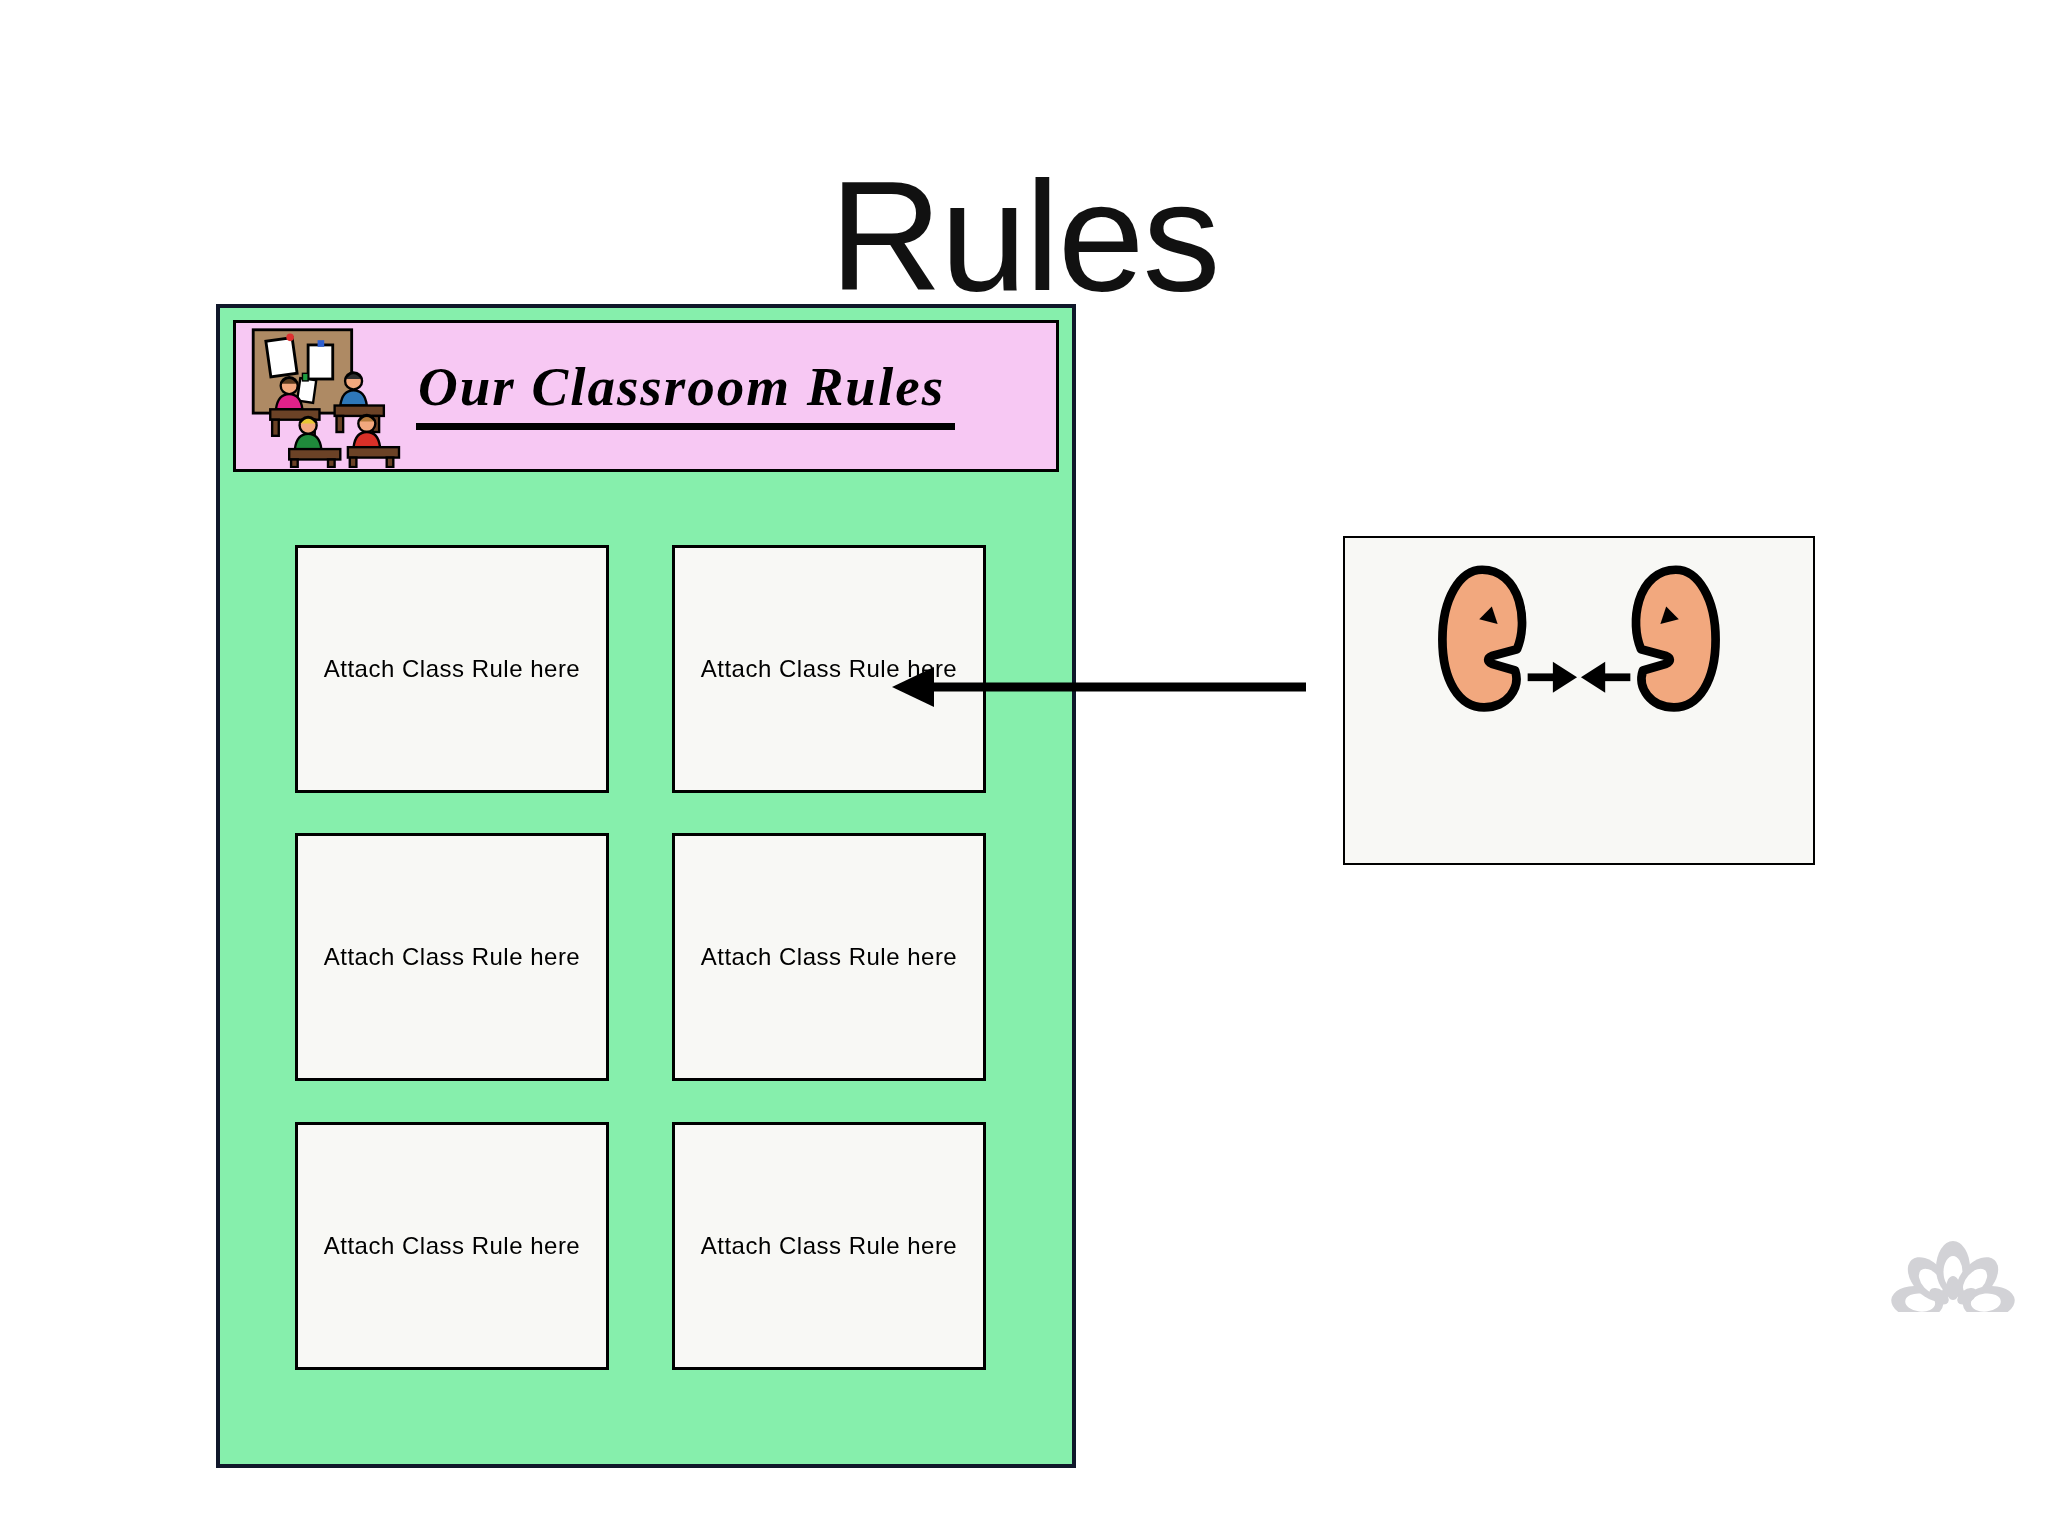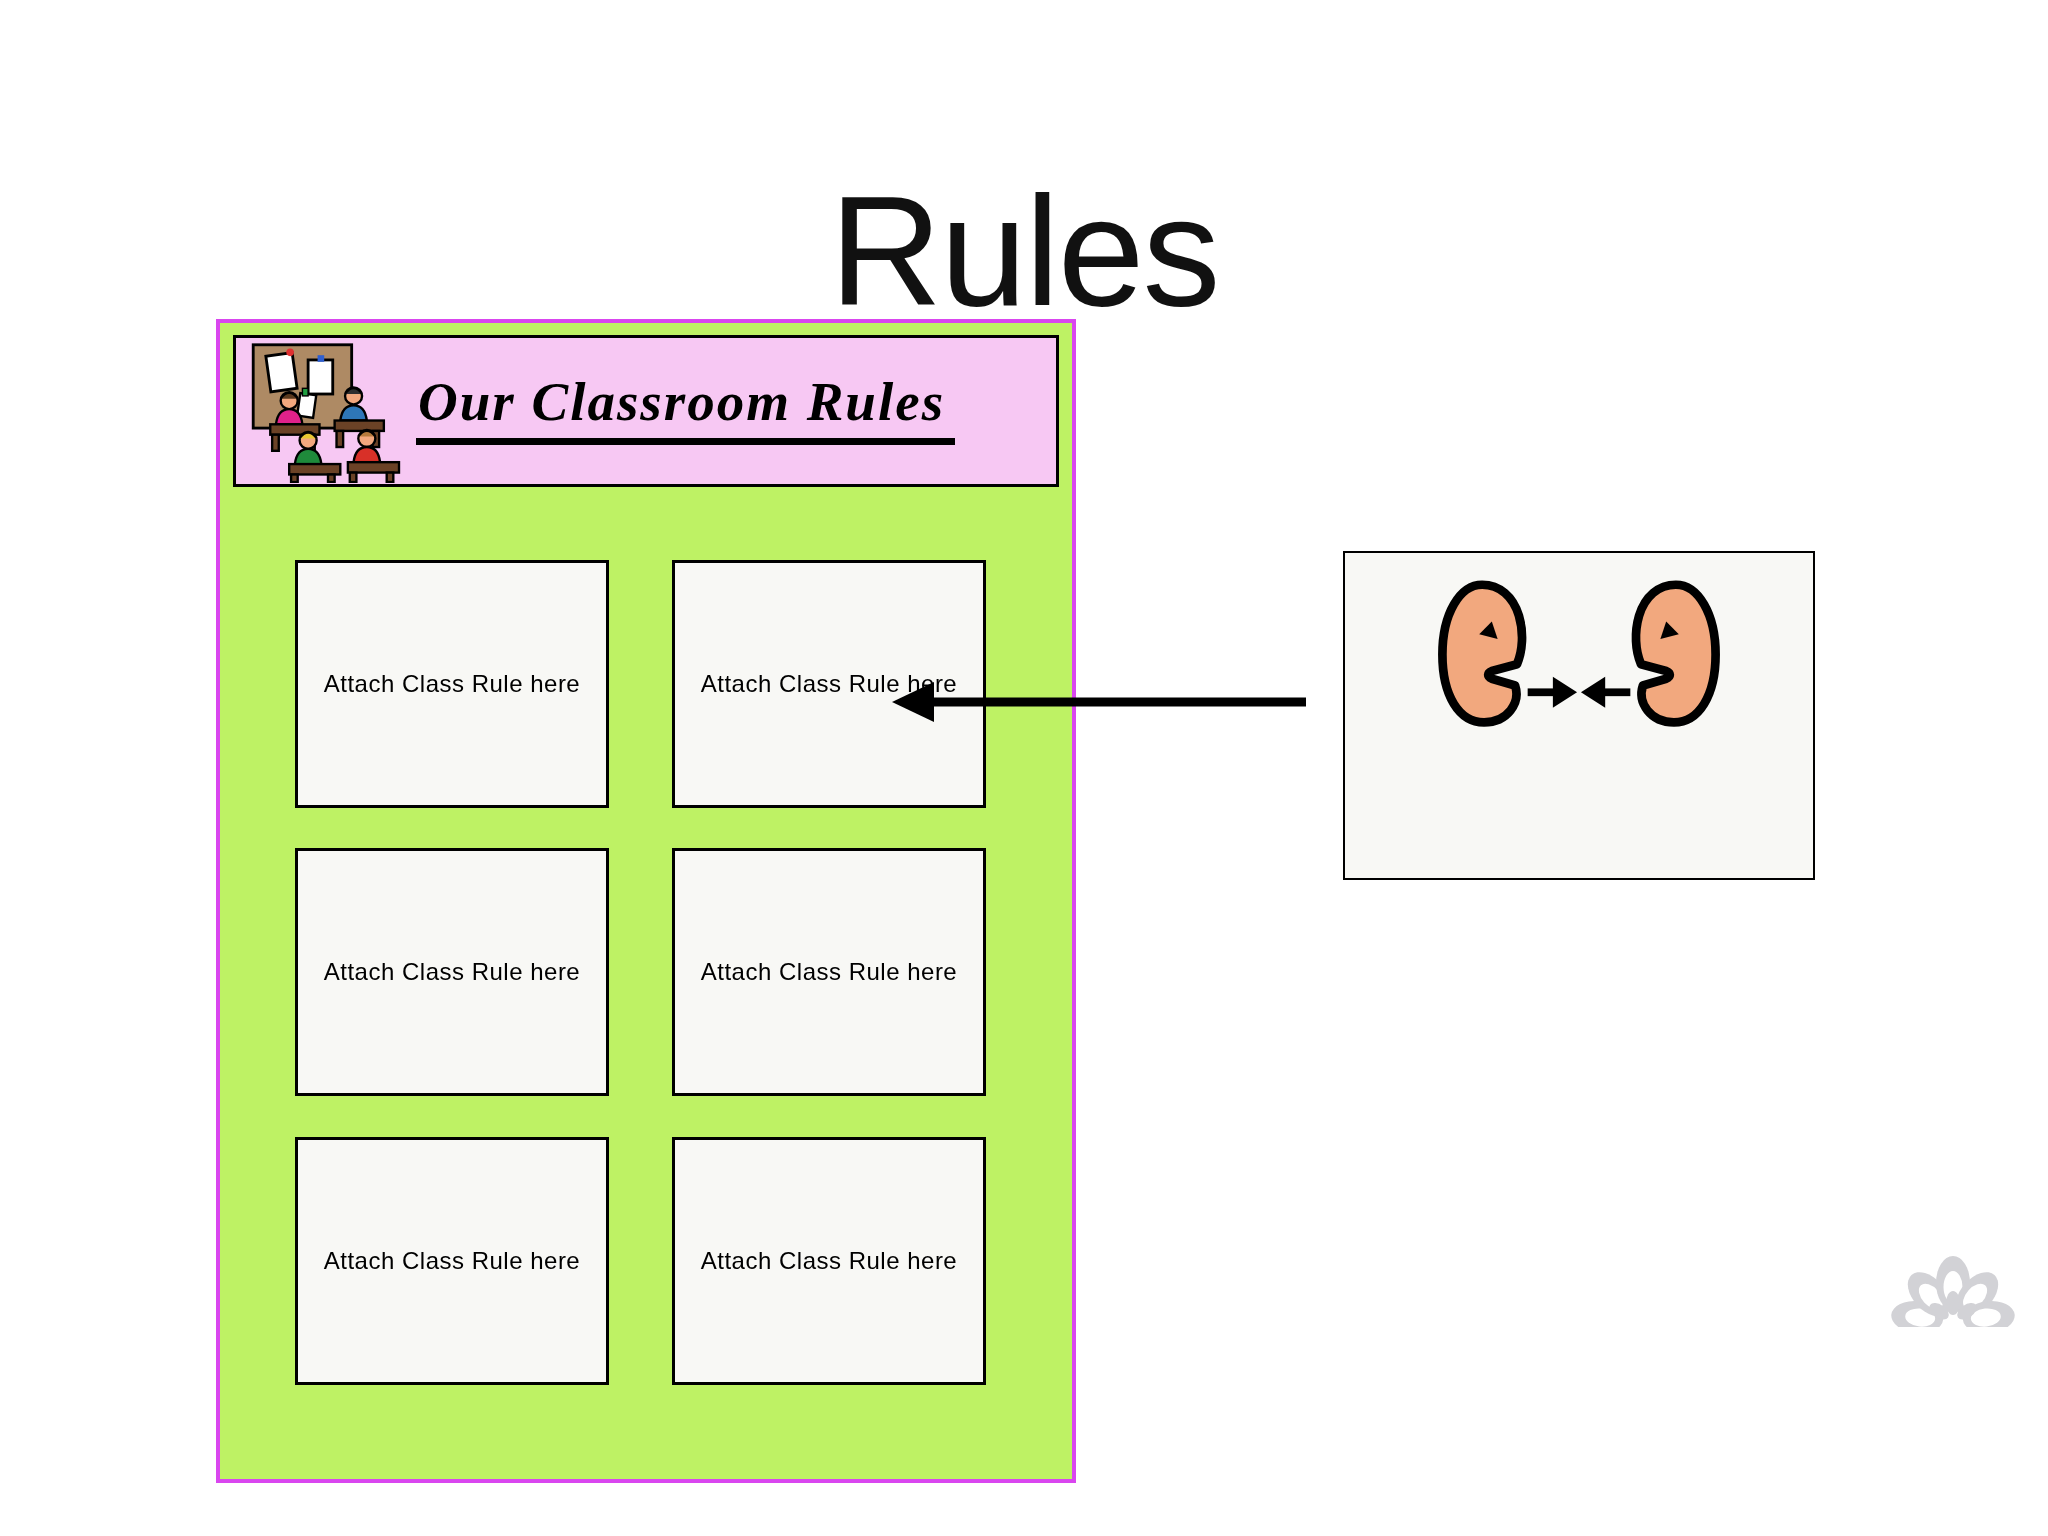--- a/index.html
+++ b/index.html
@@ -1,34 +1,34 @@
 <!DOCTYPE html>
 <html><head>
 <meta charset="utf-8">
 <style>
   html,body{margin:0;padding:0;}
   body{
     width:2048px;height:1536px;background:#ffffff;
     font-family:"Liberation Sans",sans-serif;color:#000;
     position:relative;overflow:hidden;
   }
-  .slide{position:absolute;inset:0;margin-top:15px;}
+  .slide{position:absolute;inset:0;}
 
   
   .slide-title{
     position:absolute;top:50px;left:0;width:100%;
     text-align:center;font-size:156px;font-weight:300;line-height:1.05;
     letter-spacing:-2px;color:#111;
     font-family:"Liberation Sans",sans-serif;
   }
 
   
   .poster{
     position:absolute;left:216px;top:304px;width:852px;height:1156px;
-    background:#bef264;border:4px solid #d946ef;text-align:right;
+    background:#86efac;border:4px solid #0f172a;text-align:right;
   }
   .banner{
     position:absolute;left:13px;top:12px;width:calc(100% - 32px);height:146px;
     background:#F7C8F3;border:3px solid #000;
     display:flex;align-items:center;
   }
   .clipart{width:168px;height:142px;margin:2px 4px 0 8px;flex:none;}
   .banner-title{
     font-family:"Liberation Serif",serif;font-weight:bold;font-style:italic;
     font-size:55px;letter-spacing:2px;white-space:nowrap;

